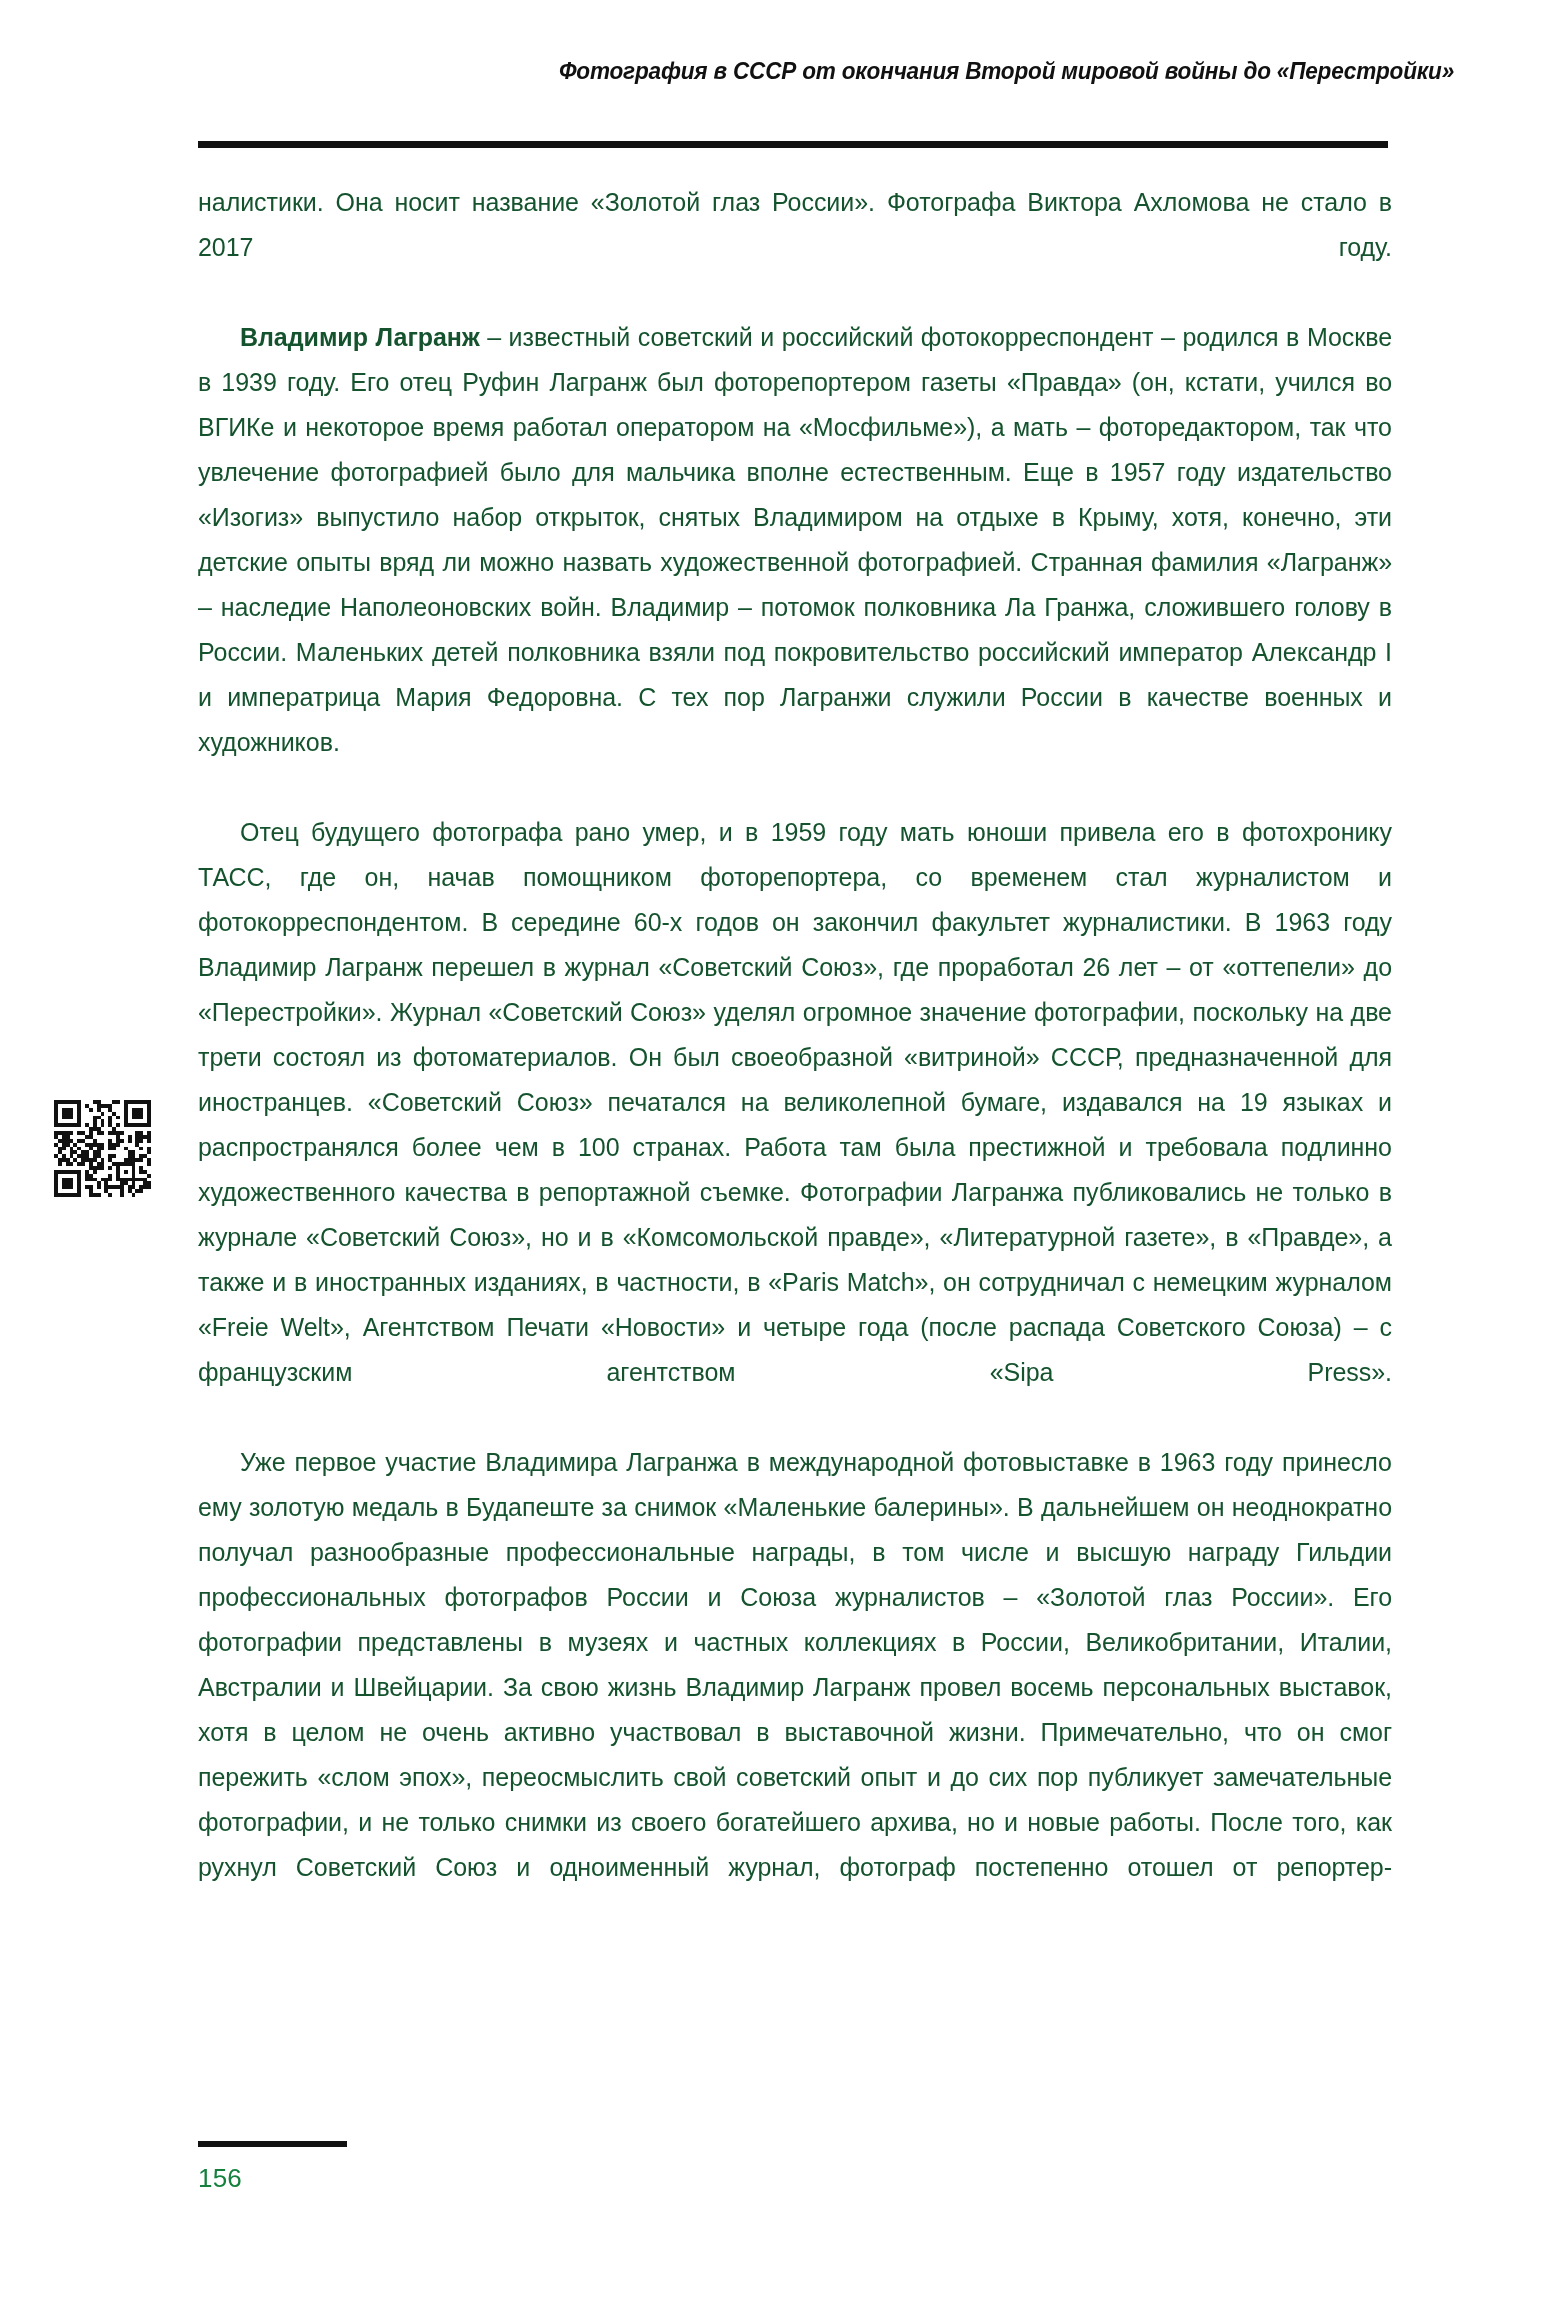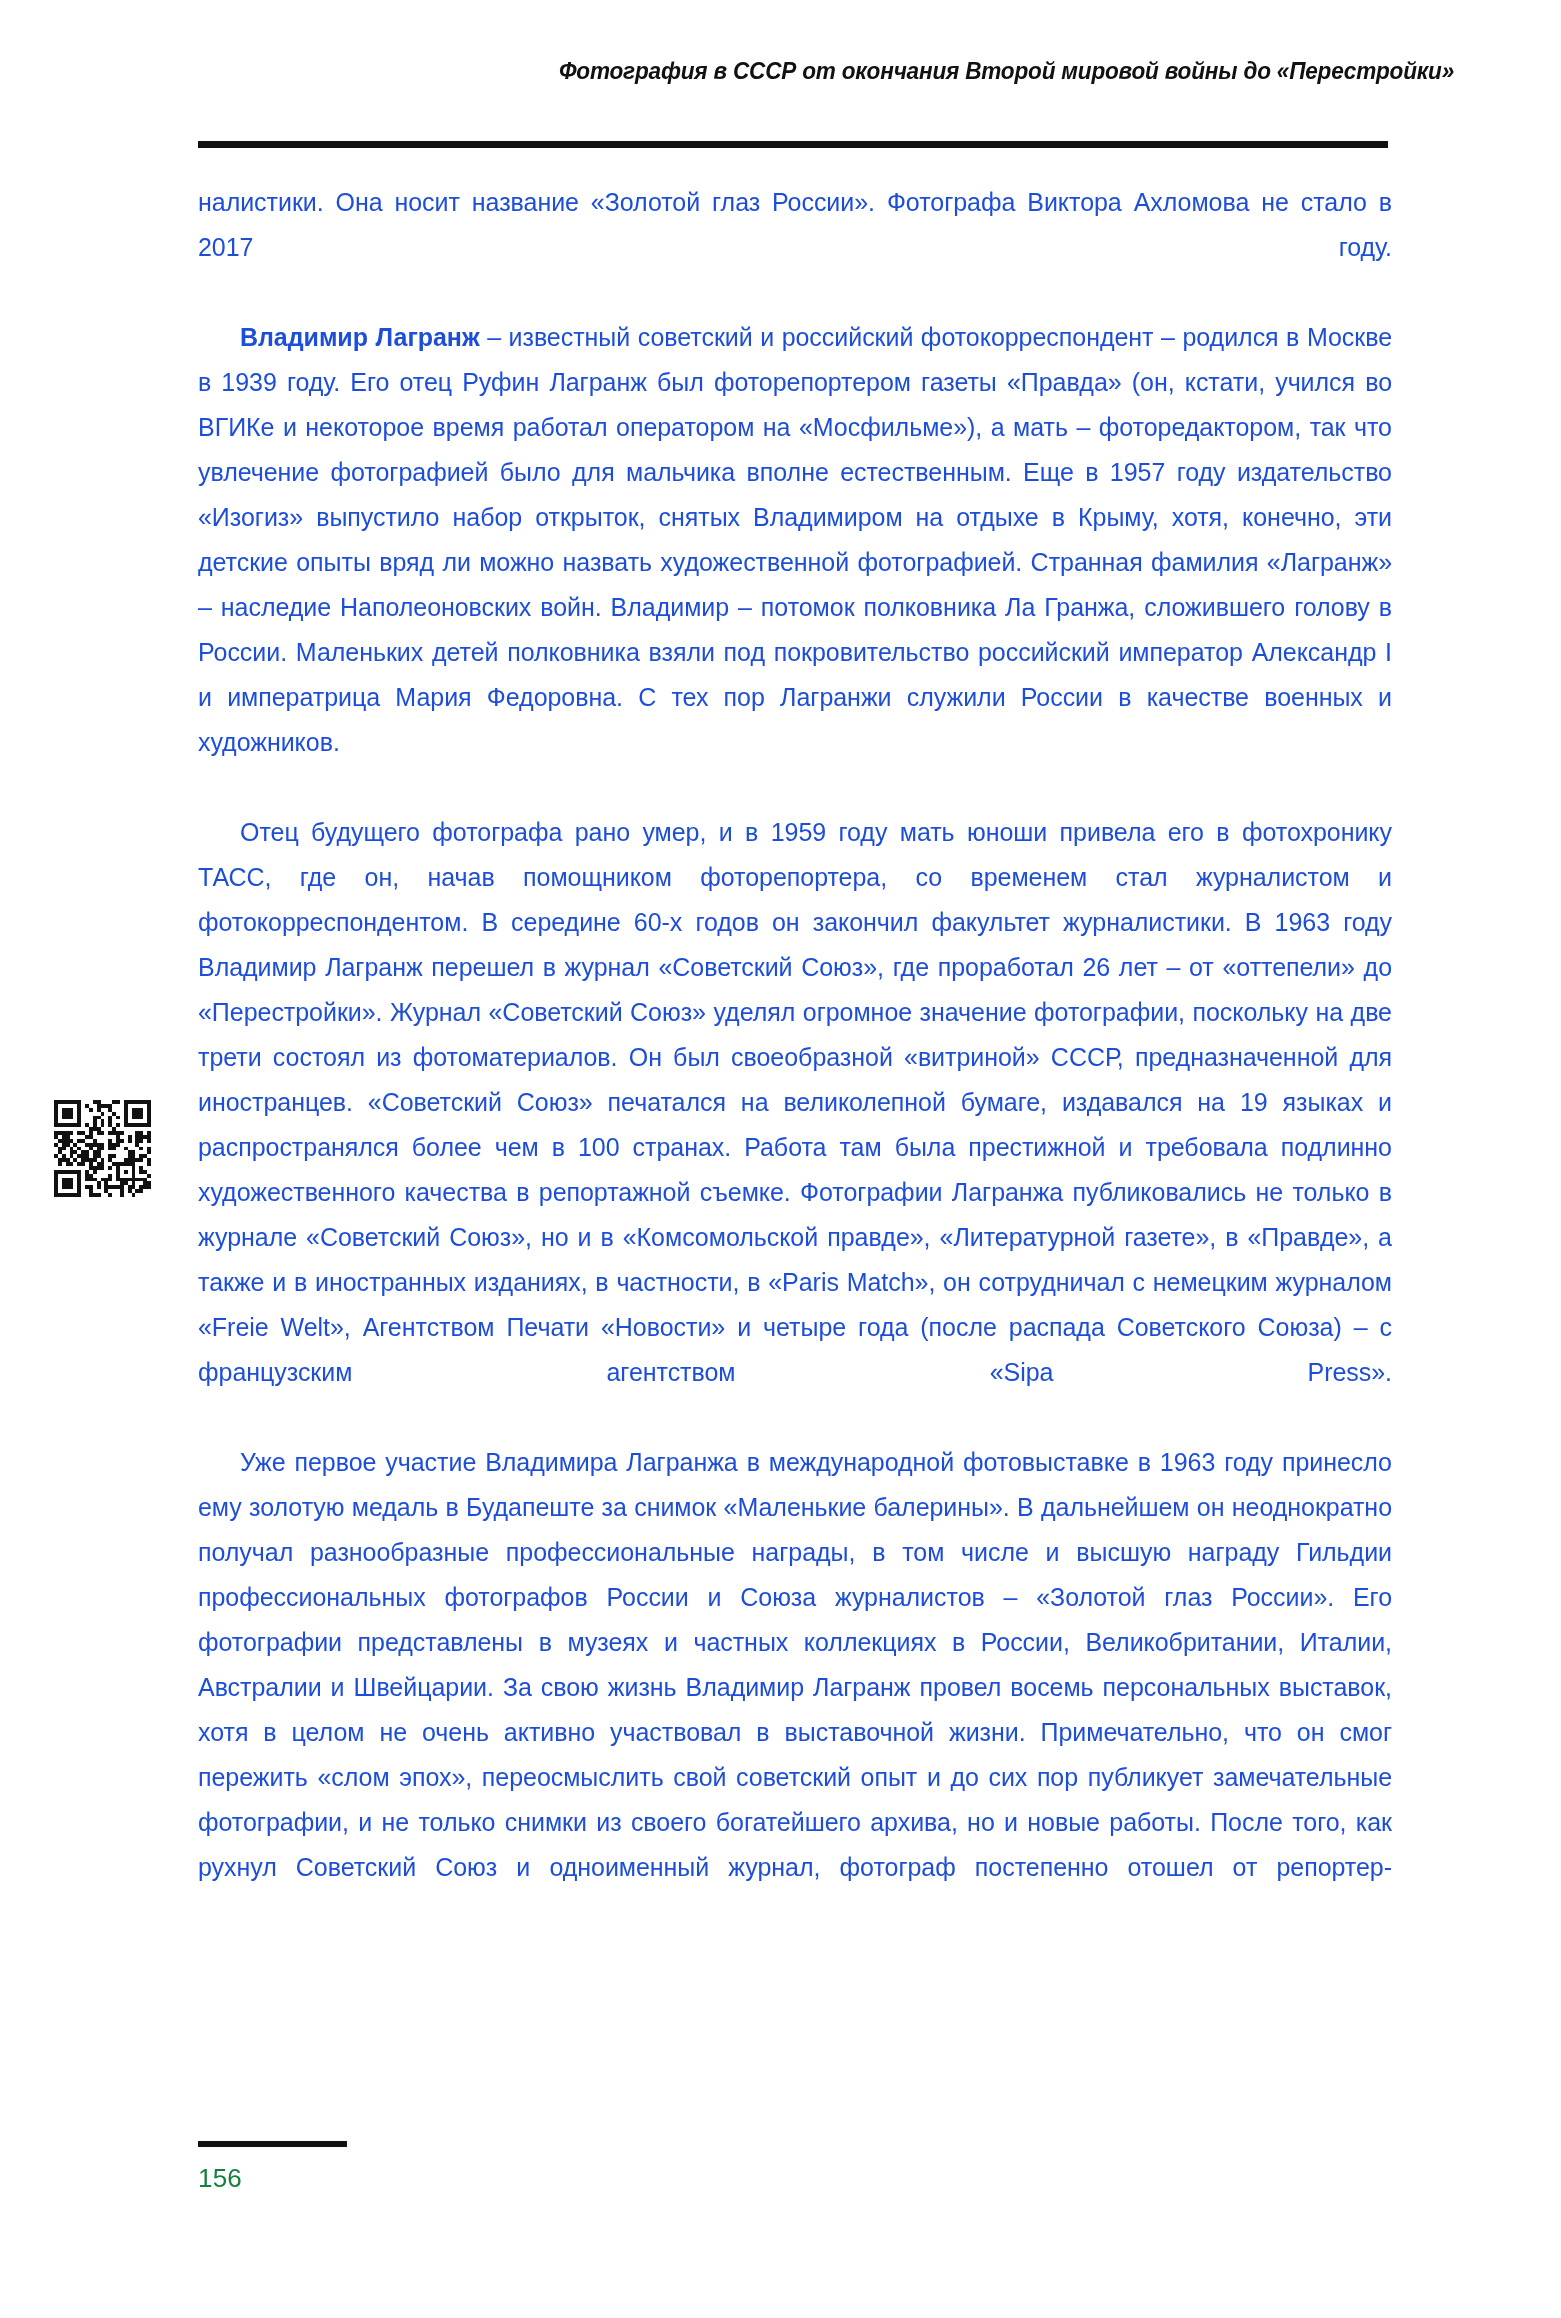--- a/index.html
+++ b/index.html
@@ -52,21 +52,21 @@
   
   .textblock {
     position: absolute;
     left: 198px;
     top: 180px;
     width: 1194px;
     font-size: 25px;
     line-height: 45px;
     text-align: justify;
     text-justify: inter-word;
-    color: #1d4ed8;
+    color: #14532d;
     letter-spacing: -0.04px;
     word-spacing: 0.2px;
   }
 
   .textblock p {
     margin: 0;
     text-indent: 0;
     hyphens: manual;
   }
 

